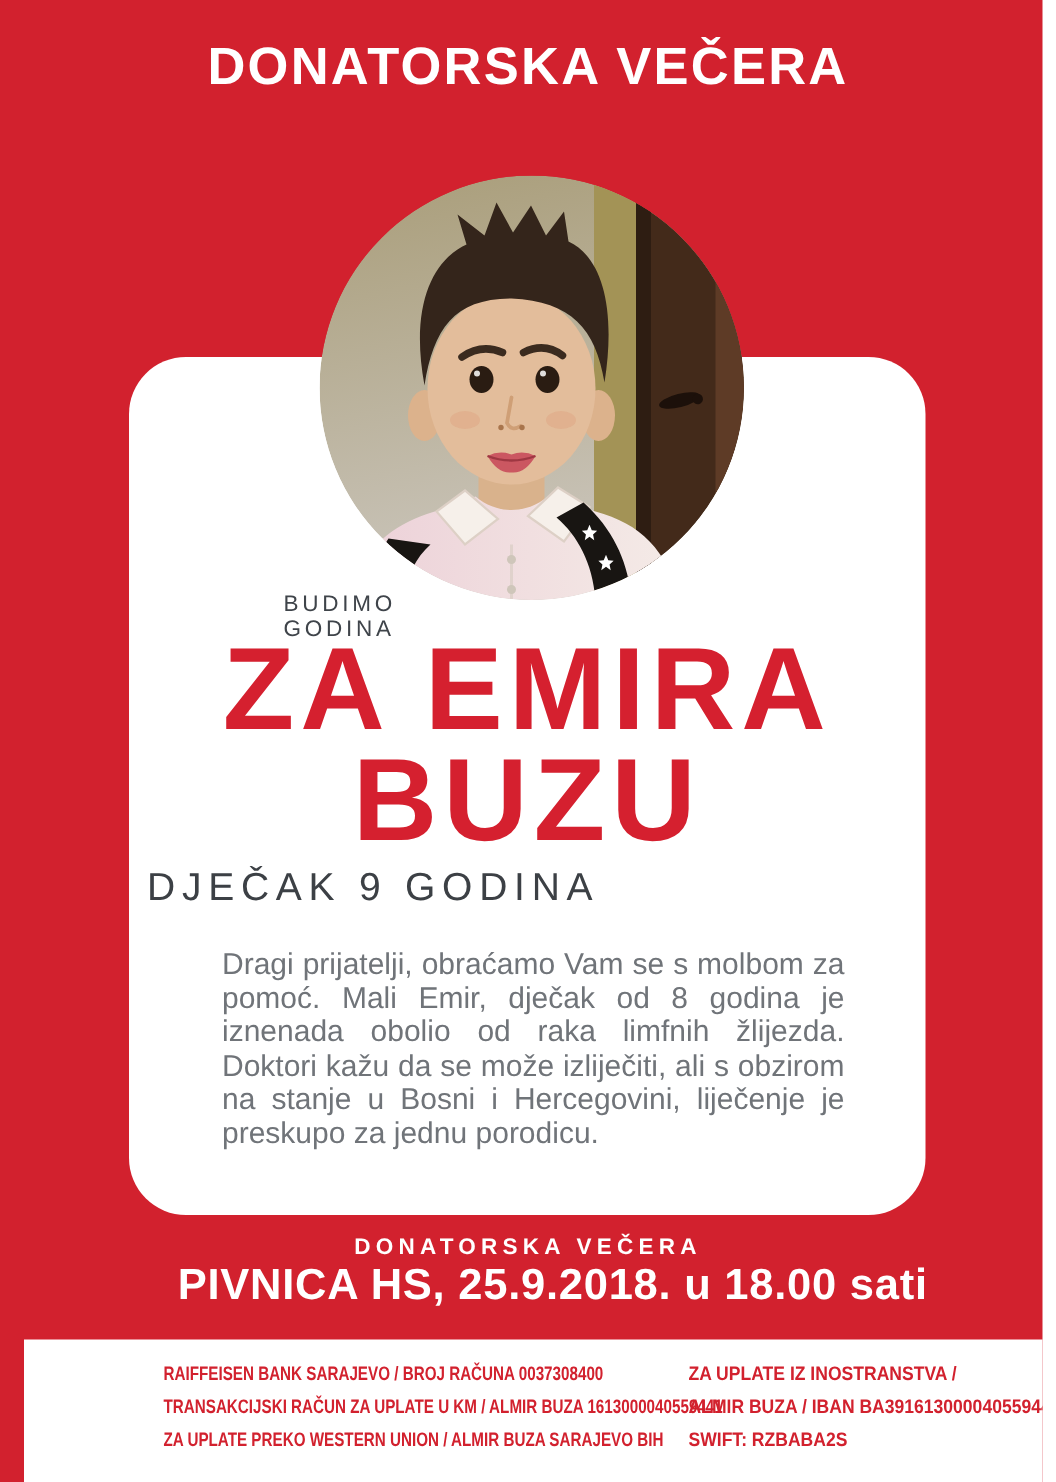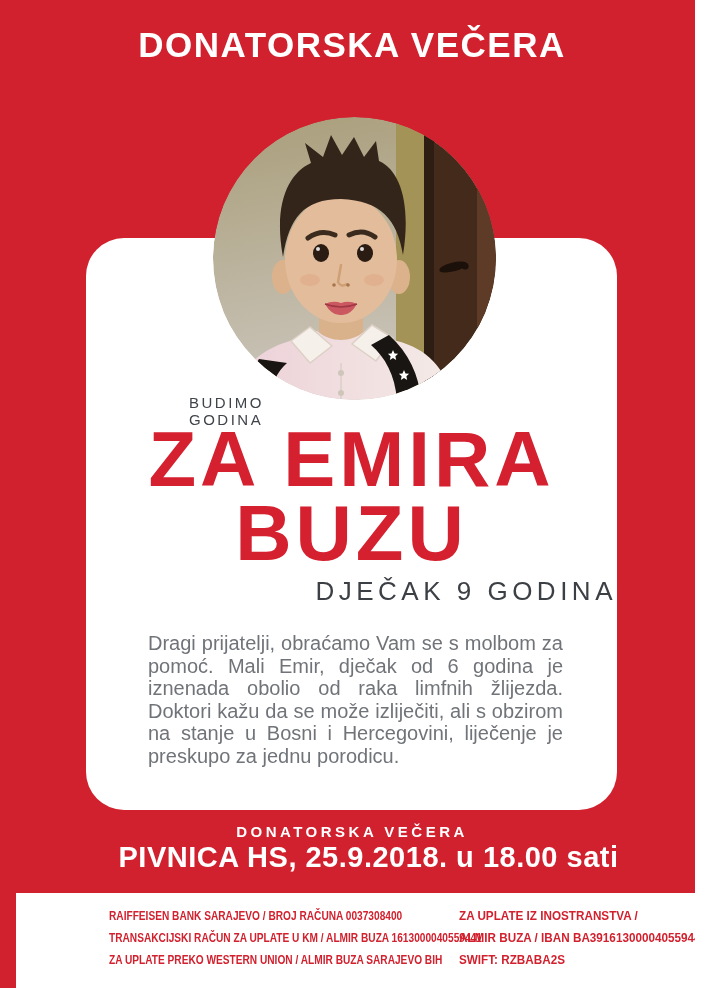--- a/index.html
+++ b/index.html
@@ -37,22 +37,22 @@
     color:var(--kicker-gray, #3f444a); font-weight:normal;margin-left:41px;
   }
 
   .headline{
     position:absolute; top:184px; left:0; width:531px; text-align:center;
     color:var(--headline-red, #d5202f); font-weight:bold;
     font-size:78px; line-height:74px; letter-spacing:4px;
   }
 
   .subhead{
-    position:absolute; top:338px; left:0; width:531px; text-align:right;
-    font-size:26px; letter-spacing:4.5px; color:var(--subhead-gray, #3c4045);
+    position:absolute; top:338px; left:0; width:531px; text-align:left;
+    font-size:26px; letter-spacing:4.5px; color:var(--subhead-gray, #3c4045);padding-left:12px;
   }
 
   .body-paragraph{
     position:absolute; left:62px; top:394px; width:415px;
     font-size:20px; line-height:22.6px; text-align:justify;
     color:var(--body-gray, #707479);
   }
 
   
   .event-label{
@@ -87,21 +87,21 @@
   <div class="card">
     <div class="kicker">
       <div>BUDIMO</div>
       <div>GODINA</div>
     </div>
     <div class="headline">
       <div>ZA EMIRA</div>
       <div>BUZU</div>
     </div>
     <div class="subhead">DJEČAK 9 GODINA</div>
-    <div class="body-paragraph">Dragi prijatelji, obraćamo Vam se s molbom za pomoć. Mali Emir, dječak od 6 godina je iznenada obolio od raka limfnih žlijezda. Doktori kažu da se može izliječiti, ali s obzirom na stanje u Bosni i Hercegovini,  liječenje je preskupo za jednu porodicu.</div>
+    <div class="body-paragraph">Dragi prijatelji, obraćamo Vam se s molbom za pomoć. Mali Emir, dječak od 8 godina je iznenada obolio od raka limfnih žlijezda. Doktori kažu da se može izliječiti, ali s obzirom na stanje u Bosni i Hercegovini,  liječenje je preskupo za jednu porodicu.</div>
   </div>
 
   <div class="photo-circle">
     <svg width="283" height="283" viewBox="0 0 283 283">
       <defs>
         <linearGradient id="wallgrad" x1="0" y1="0" x2="0.2" y2="1">
           <stop offset="0" stop-color="#a99d79"></stop>
           <stop offset="1" stop-color="#cbc6bd"></stop>
         </linearGradient>
         <linearGradient id="shirtgrad" x1="0" y1="0" x2="1" y2="0">

